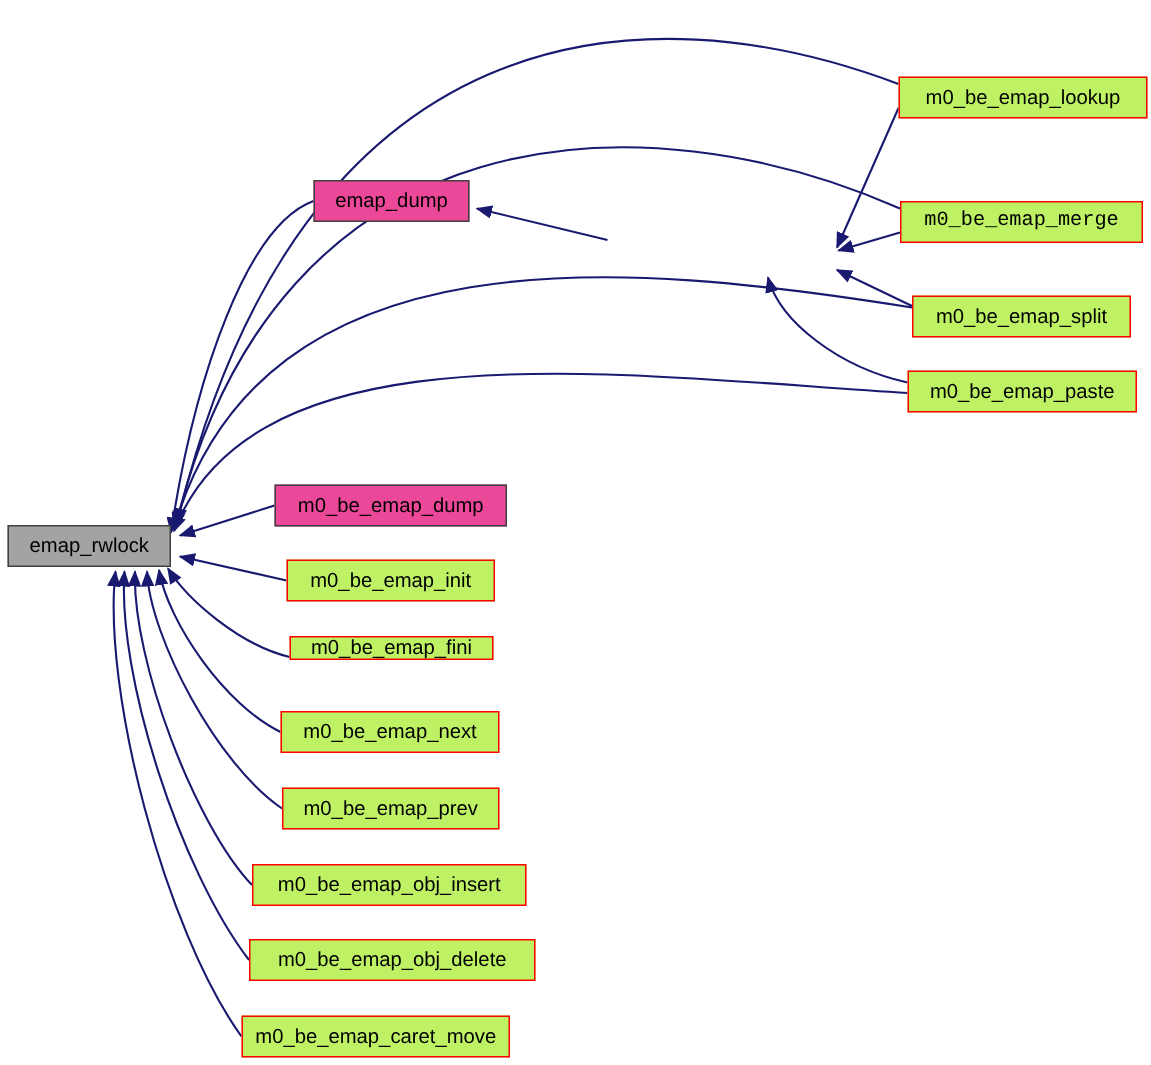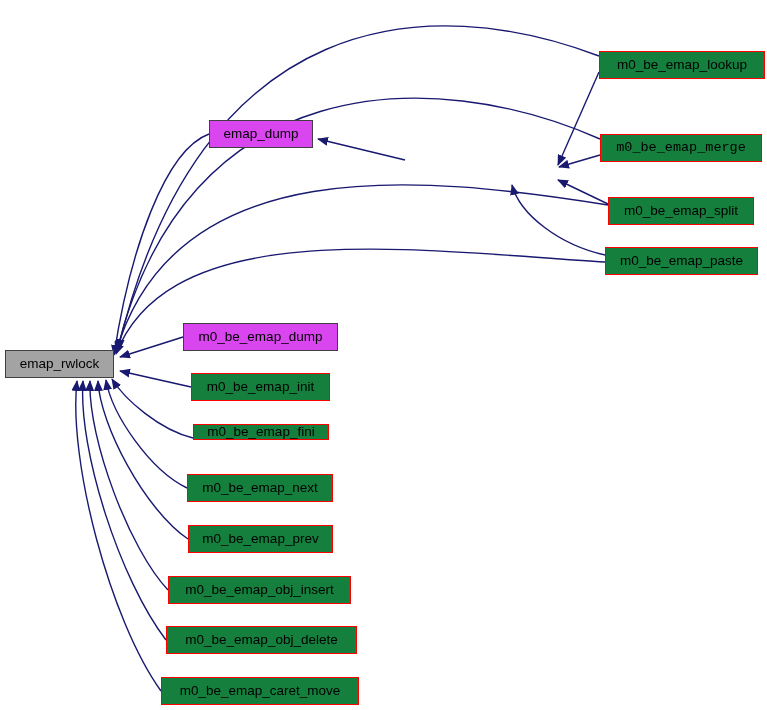--- a/index.html
+++ b/index.html
@@ -28,25 +28,25 @@
     position: absolute;
     box-sizing: border-box;
     display: flex;
     align-items: center;
     justify-content: center;
     font-size: 13.5px;
     line-height: 1;
     color: #000000;
     white-space: nowrap;
     border: 1px solid #ff0000;
-    background: #15803d;
+    background: #bef264;
   }
   .node.plain {
     border: 1px solid #404040;
-    background: #d946ef;
+    background: #ec4899;
   }
   .node.current {
     border: 1px solid #404040;
     background: #a3a3a3;
   }
   .node-label {
     pointer-events: none;
   }
 </style>
 </head>
@@ -134,17 +134,17 @@
   </div>
 
   <div class="node" style="left:168px; top:576px; width:183px; height:28px;">
     <span class="node-label">m0_be_emap_obj_insert</span>
   </div>
 
   <div class="node" style="left:166px; top:626px; width:191px; height:28px;">
     <span class="node-label">m0_be_emap_obj_delete</span>
   </div>
 
-  <div class="node" style="left:161px; top:677px; width:198px; height:28px;">
+  <div class="node" style="left:161px; top:677px; width:179px; height:28px;">
     <span class="node-label">m0_be_emap_caret_move</span>
   </div>
 
 </div>
 
 </body></html>

